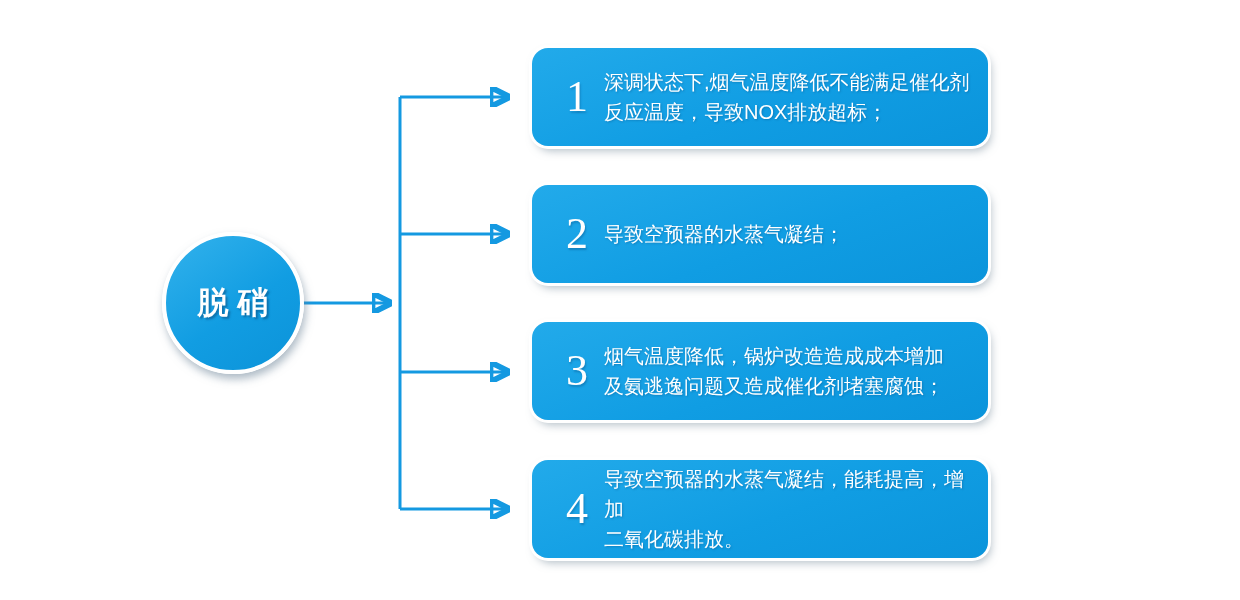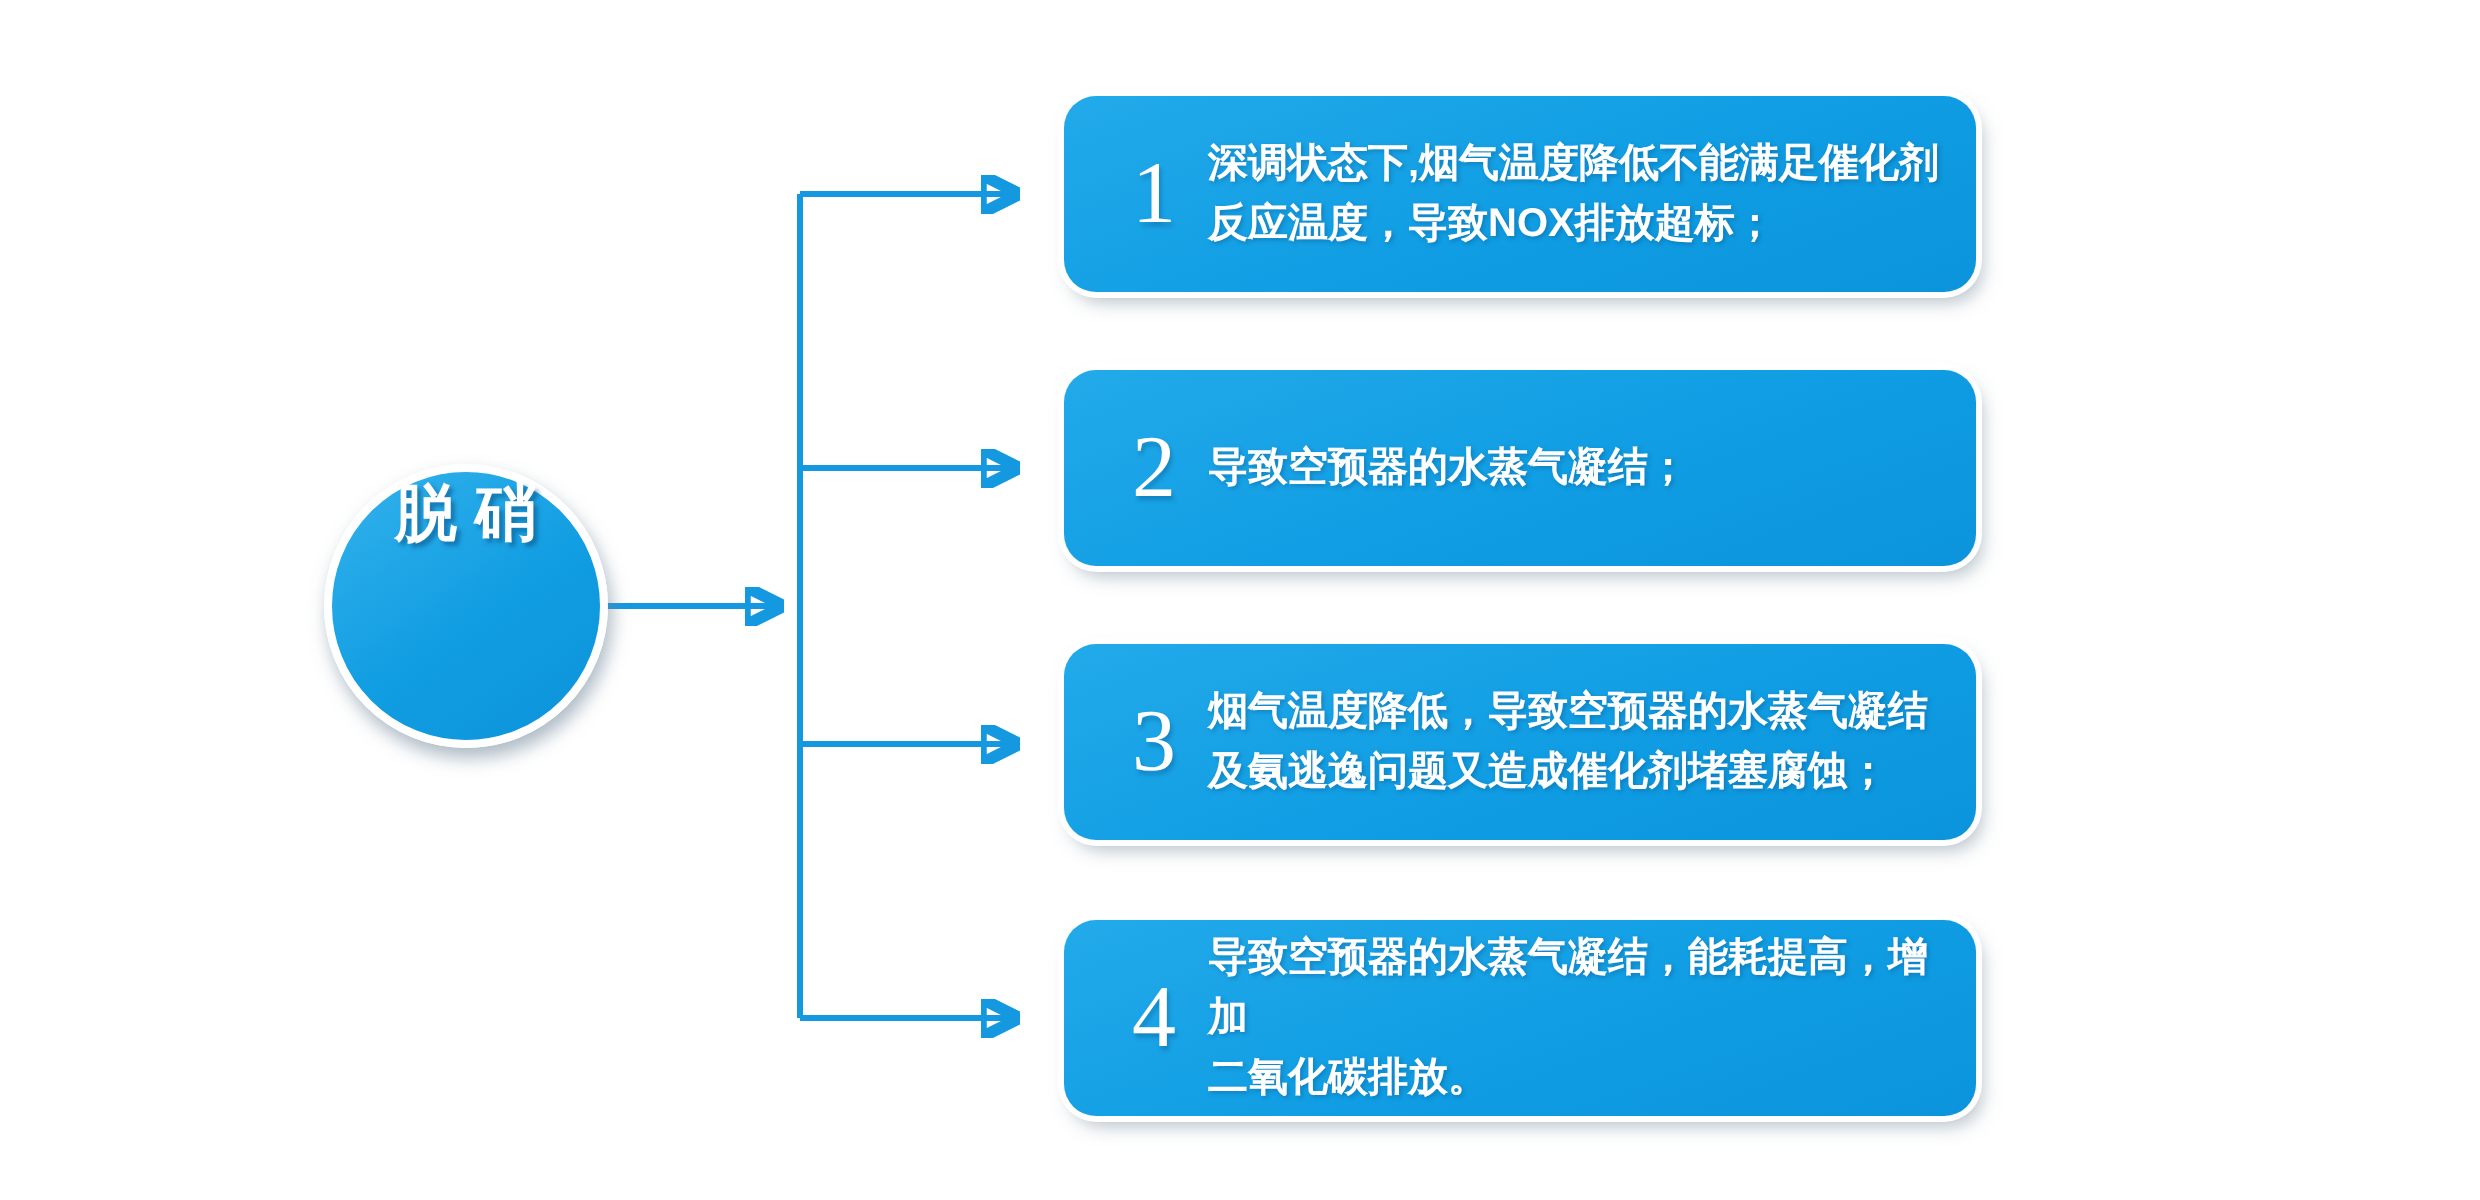--- a/index.html
+++ b/index.html
@@ -11,21 +11,21 @@
   .stage{
     position:relative;width:1240px;height:600px;background:#fff;overflow:hidden;
     font-family:"Liberation Sans","DejaVu Sans",sans-serif;
   }
   
   .root-circle{
     position:absolute;left:162px;top:232px;width:142px;height:142px;
     box-sizing:border-box;border:4px solid #fff;border-radius:50%;
     background:linear-gradient(145deg,#33B2EC 0%,#119DE2 55%,#0C93D9 100%);
     box-shadow:2px 5px 9px rgba(105,130,150,.55);
-    display:flex;flex-direction:column;justify-content:space-between;align-items:center;
+    display:flex;flex-direction:column;justify-content:center;align-items:center;
   }
   .root-circle .line{
     color:#fff;font-weight:bold;font-size:31px;line-height:42px;
     letter-spacing:9px;text-indent:9px;
     text-shadow:2px 2px 2px rgba(8,70,120,.5);
     white-space:nowrap;
   }
   
   svg.connectors{position:absolute;left:0;top:0;width:1240px;height:600px;color:var(--accent);}
   svg.connectors path,svg.connectors line{stroke:currentColor;stroke-width:3;fill:none;}
@@ -39,21 +39,21 @@
     padding:0 10px 0 22px;
   }
   .challenge-box .num{
     width:46px;flex:0 0 46px;text-align:center;
     color:#fff;font-family:"Liberation Serif","DejaVu Serif",serif;
     font-size:44px;font-weight:normal;line-height:1;
     text-shadow:1px 2px 2px rgba(8,70,120,.35);
   }
   .challenge-box .txt{
     flex:1;margin-left:4px;
-    color:#fff;font-weight:bold;font-size:20px;line-height:30px;
+    color:#fff;font-weight:normal;font-size:20px;line-height:30px;
     white-space:pre-line;
     text-shadow:1px 1px 2px rgba(8,70,120,.35);
   }
   .box-1{top:48px;}
   .box-2{top:185px;}
   .box-3{top:322px;}
   .box-4{top:460px;}
 </style>
 </head>
 <body>
@@ -87,21 +87,21 @@
 反应温度，导致NOX排放超标；</div>
   </div>
 
   <div class="challenge-box box-2">
     <div class="num">2</div>
     <div class="txt">导致空预器的水蒸气凝结；</div>
   </div>
 
   <div class="challenge-box box-3">
     <div class="num">3</div>
-    <div class="txt">烟气温度降低，导致空预器的水蒸气凝结
+    <div class="txt">烟气温度降低，锅炉改造造成成本增加
 及氨逃逸问题又造成催化剂堵塞腐蚀；</div>
   </div>
 
   <div class="challenge-box box-4">
     <div class="num">4</div>
     <div class="txt">导致空预器的水蒸气凝结，能耗提高，增加
 二氧化碳排放。</div>
   </div>
 
 </div>

